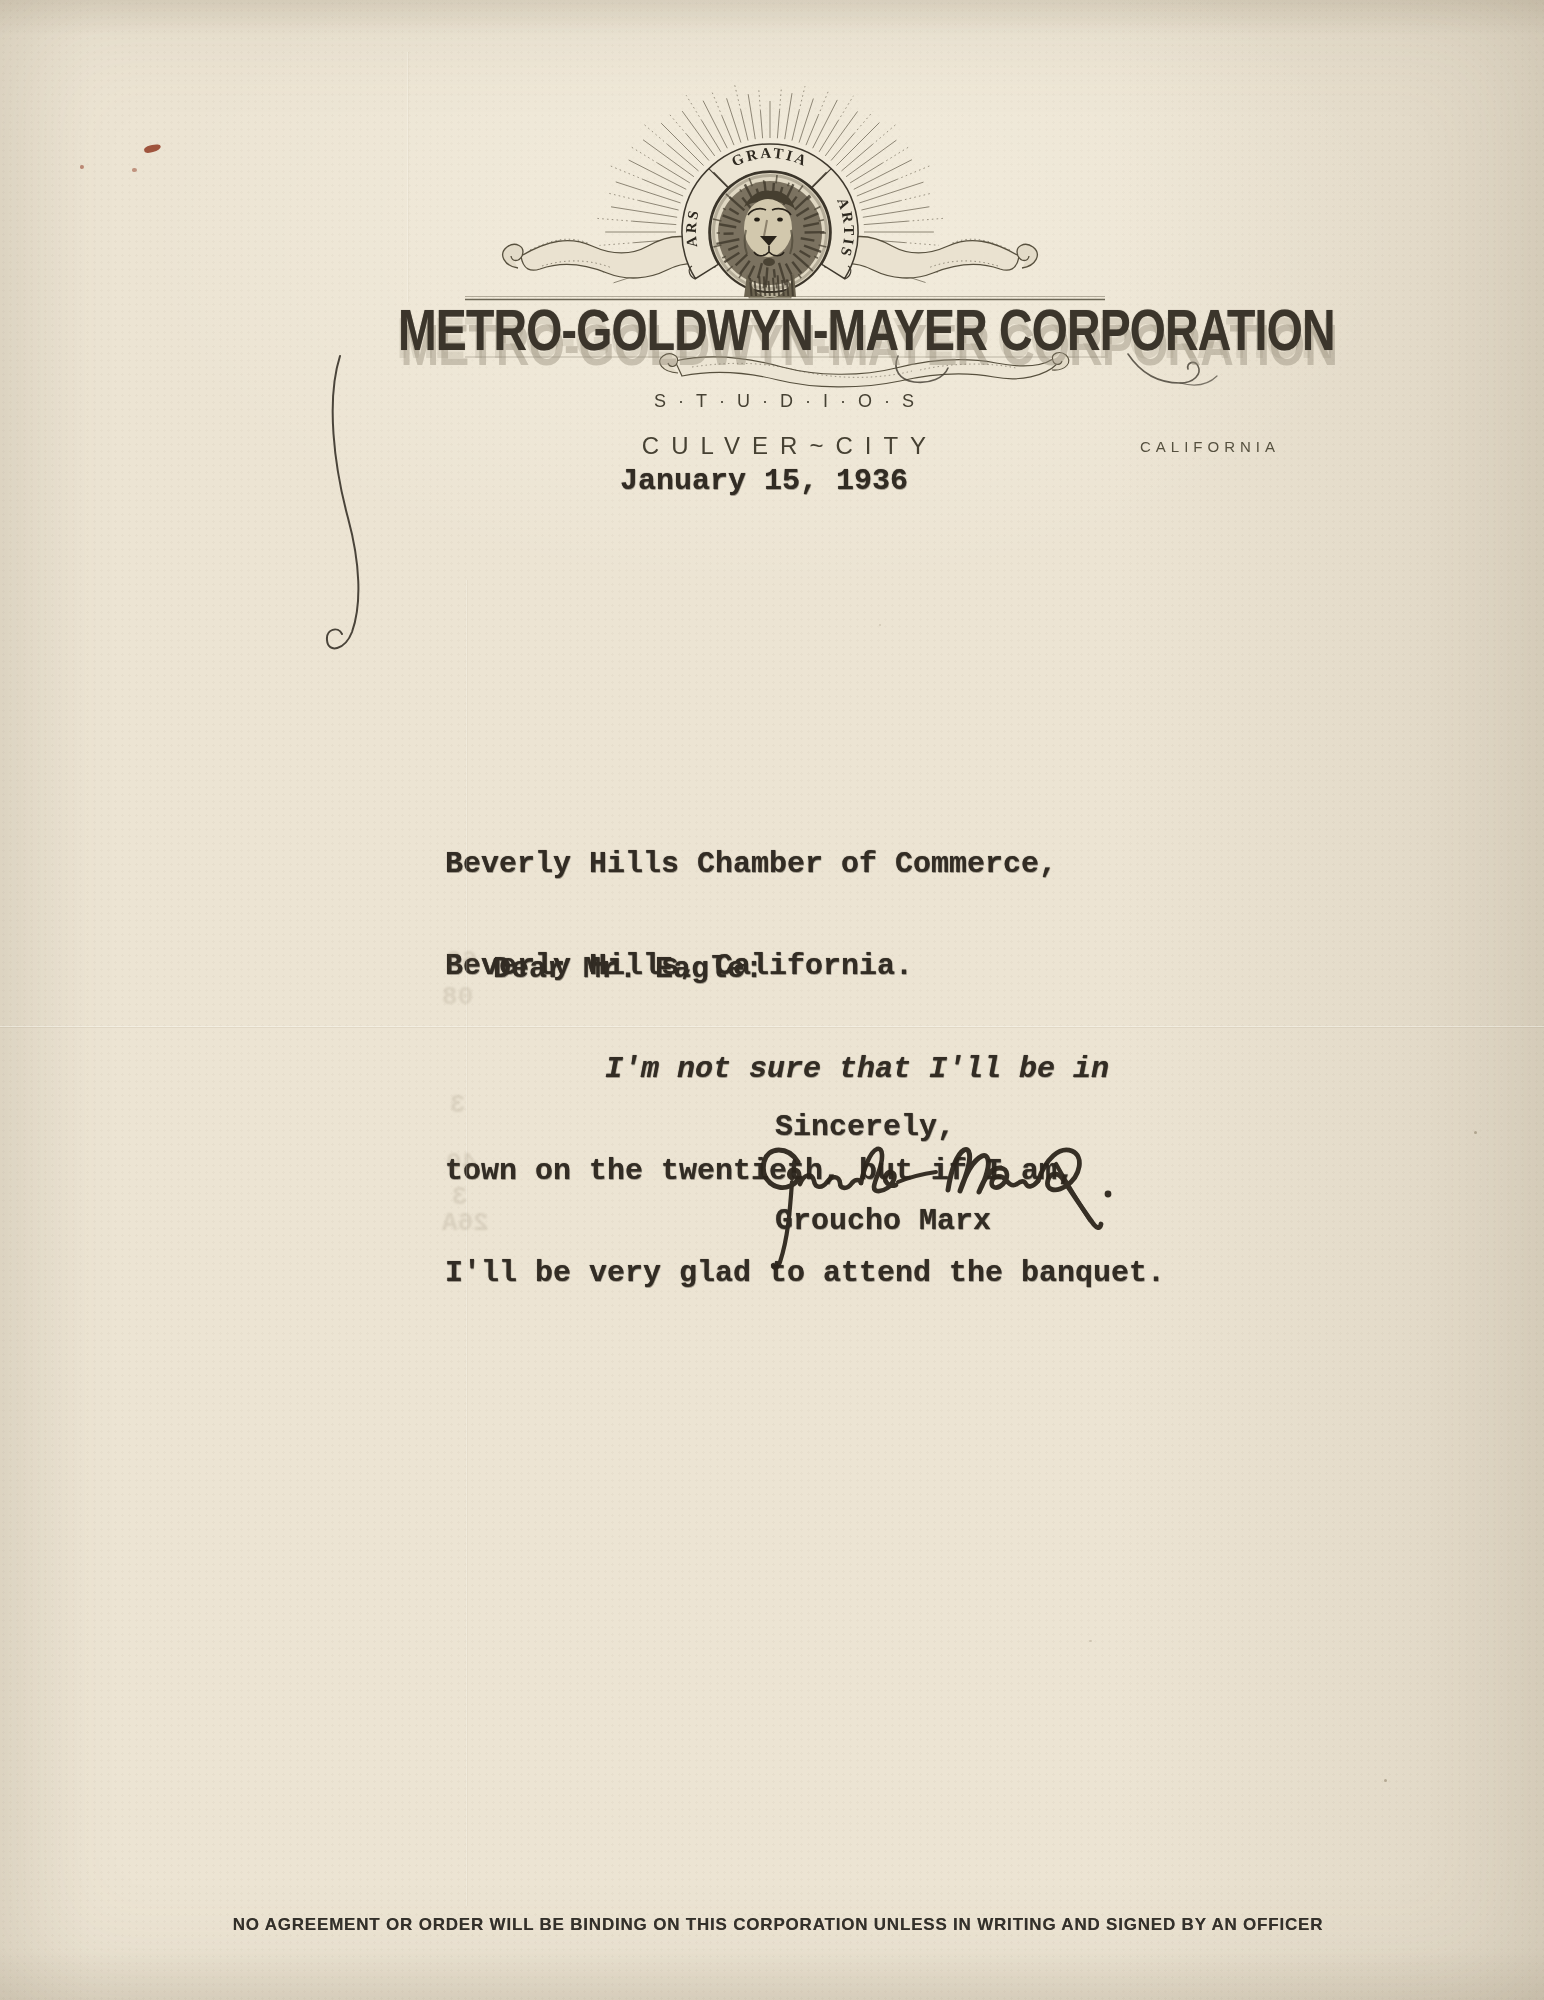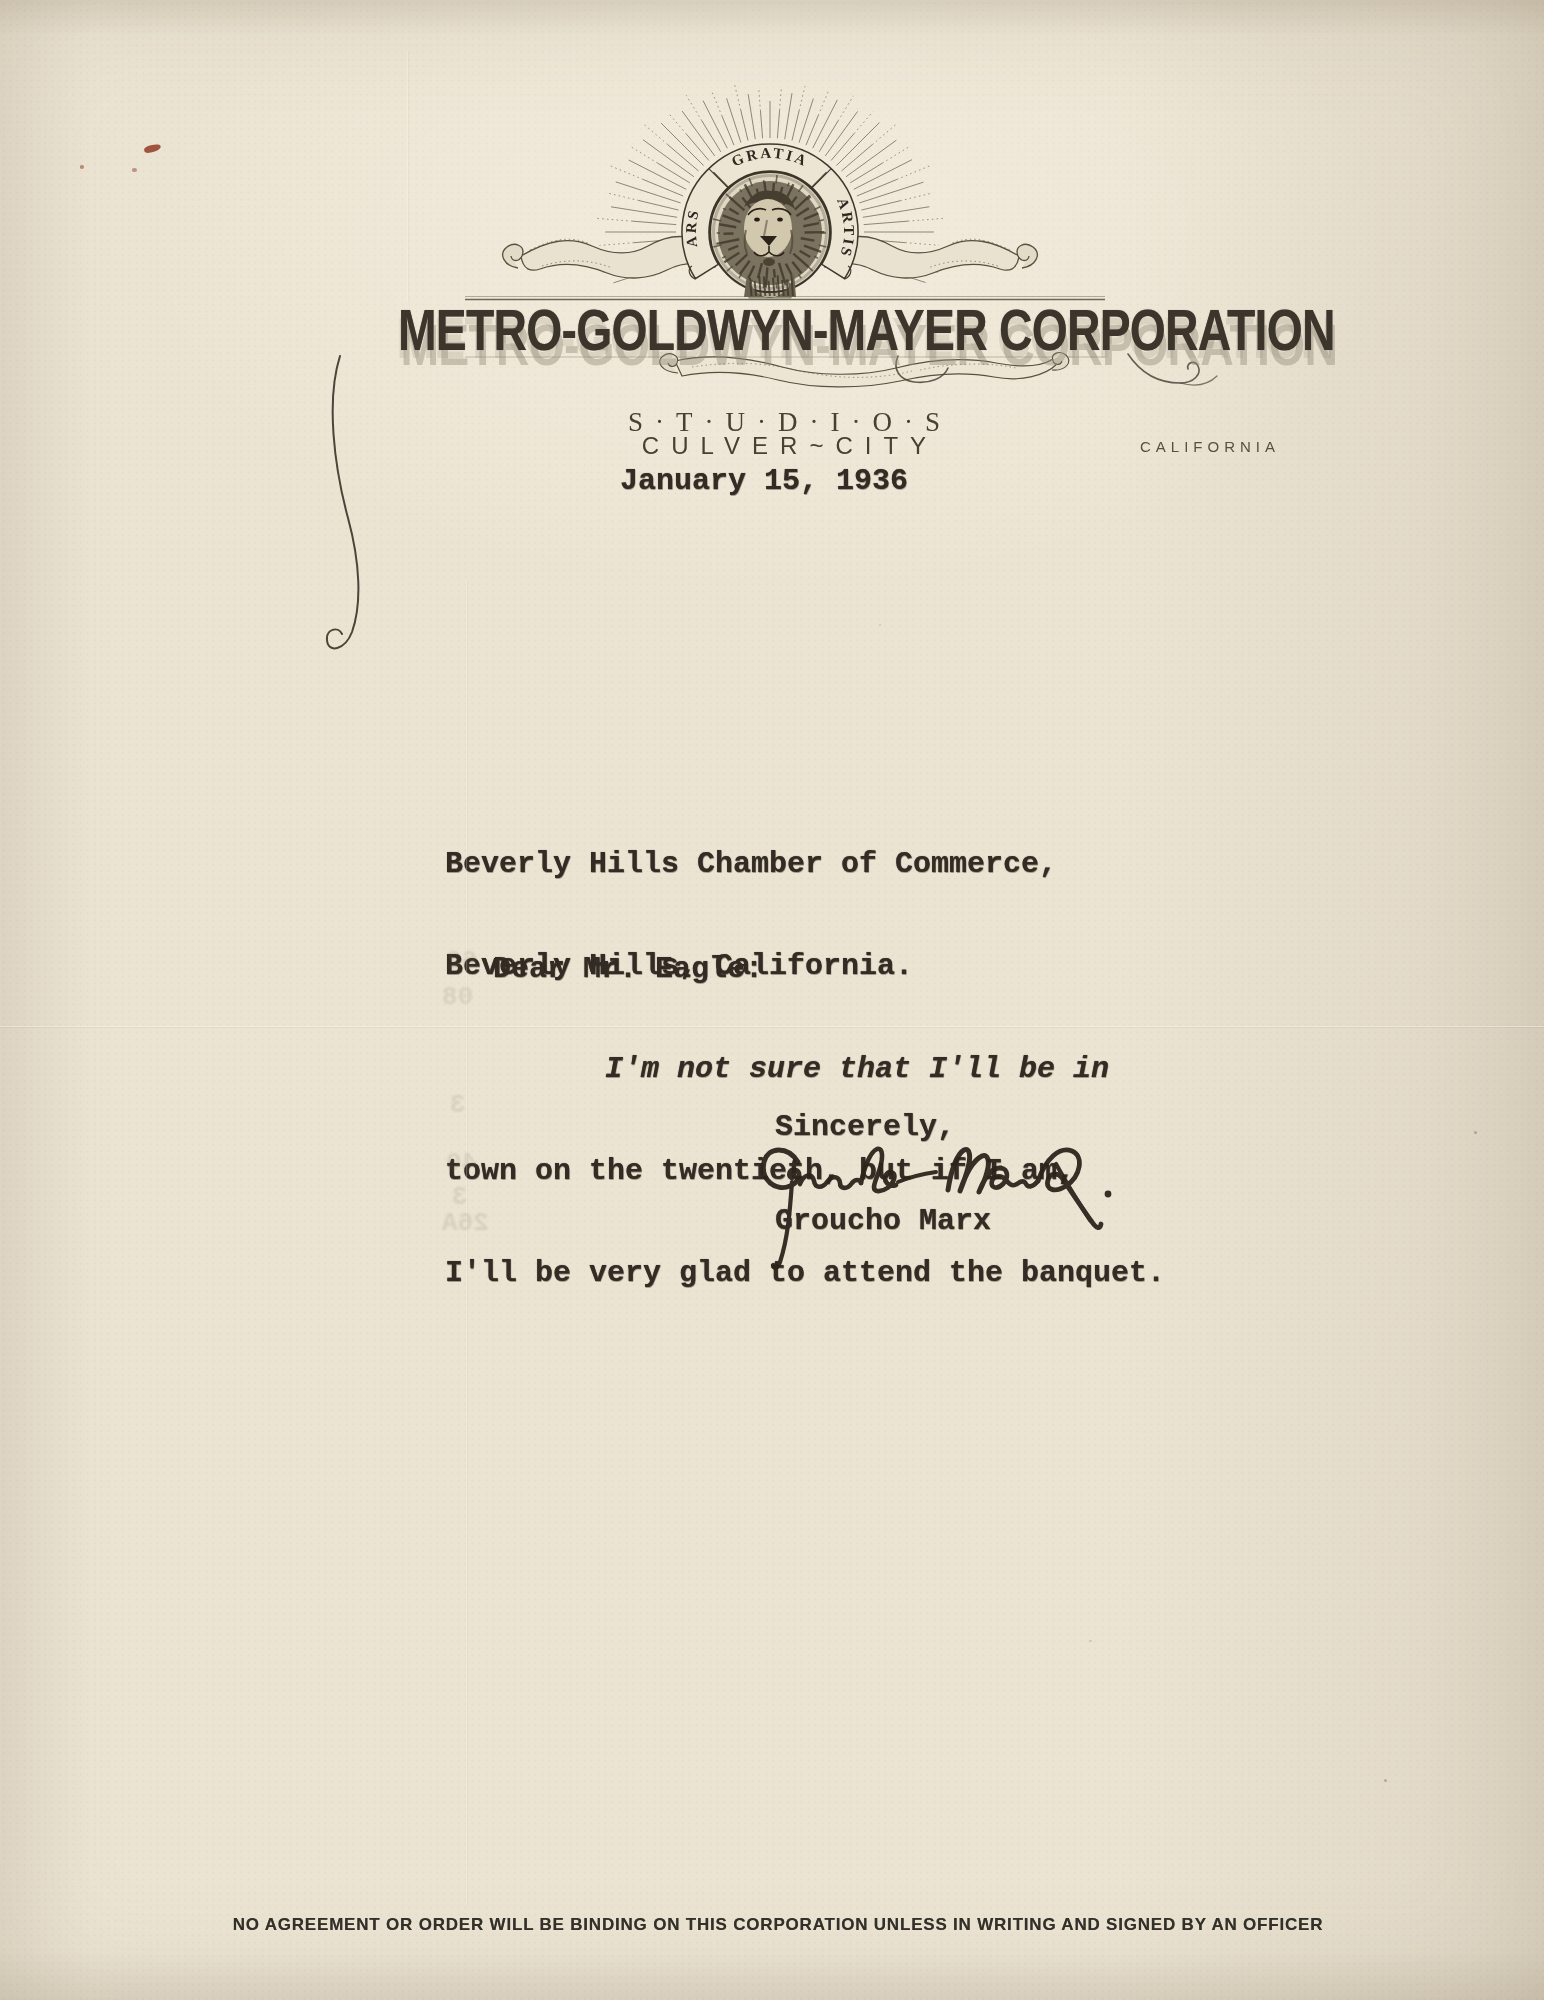--- a/index.html
+++ b/index.html
@@ -28,21 +28,21 @@
     text-align:center; white-space:nowrap;
     font-family:"Liberation Sans",sans-serif; font-weight:700; font-size:58px;
     letter-spacing:-1px; color:#3b352b;
     transform:scaleX(.8); transform-origin:50% 50%;
     text-shadow: 3px 15px 0 rgba(150,143,124,.45), -2px 8px 0 rgba(150,143,124,.22), 0 0 1px rgba(59,53,43,.6);
   }
   .letterspaced{
     position:absolute; left:300px; width:980px; text-align:center; white-space:nowrap;
     color:#464133; font-family:"Liberation Sans",sans-serif;
   }
-  .lh-studios{top:407px; font-size:27px; letter-spacing:12px; font-weight:400;font-family:Liberation Serif, serif;}
+  .lh-studios{top:391px; font-size:18px; letter-spacing:12px; font-weight:400;}
   .lh-culver{top:432px; font-size:24px; letter-spacing:12px; font-weight:400;}
   .lh-california{top:438px; font-size:15px; letter-spacing:5px; font-weight:400; color:#55503f;text-align:right;}
   .footer-line{
     position:absolute; left:0; top:1915px; width:1544px; text-align:center;
     font-weight:700; font-size:17px; letter-spacing:.8px; color:#33302a;
     transform:translateX(6px);
     text-shadow:0 0 .5px rgba(51,48,42,.6);
   }
   .crease{position:absolute; pointer-events:none;}
   .crease-h{background:linear-gradient(to bottom, rgba(255,255,248,.55) 0 1px, rgba(135,120,95,.15) 1px 2px);}

